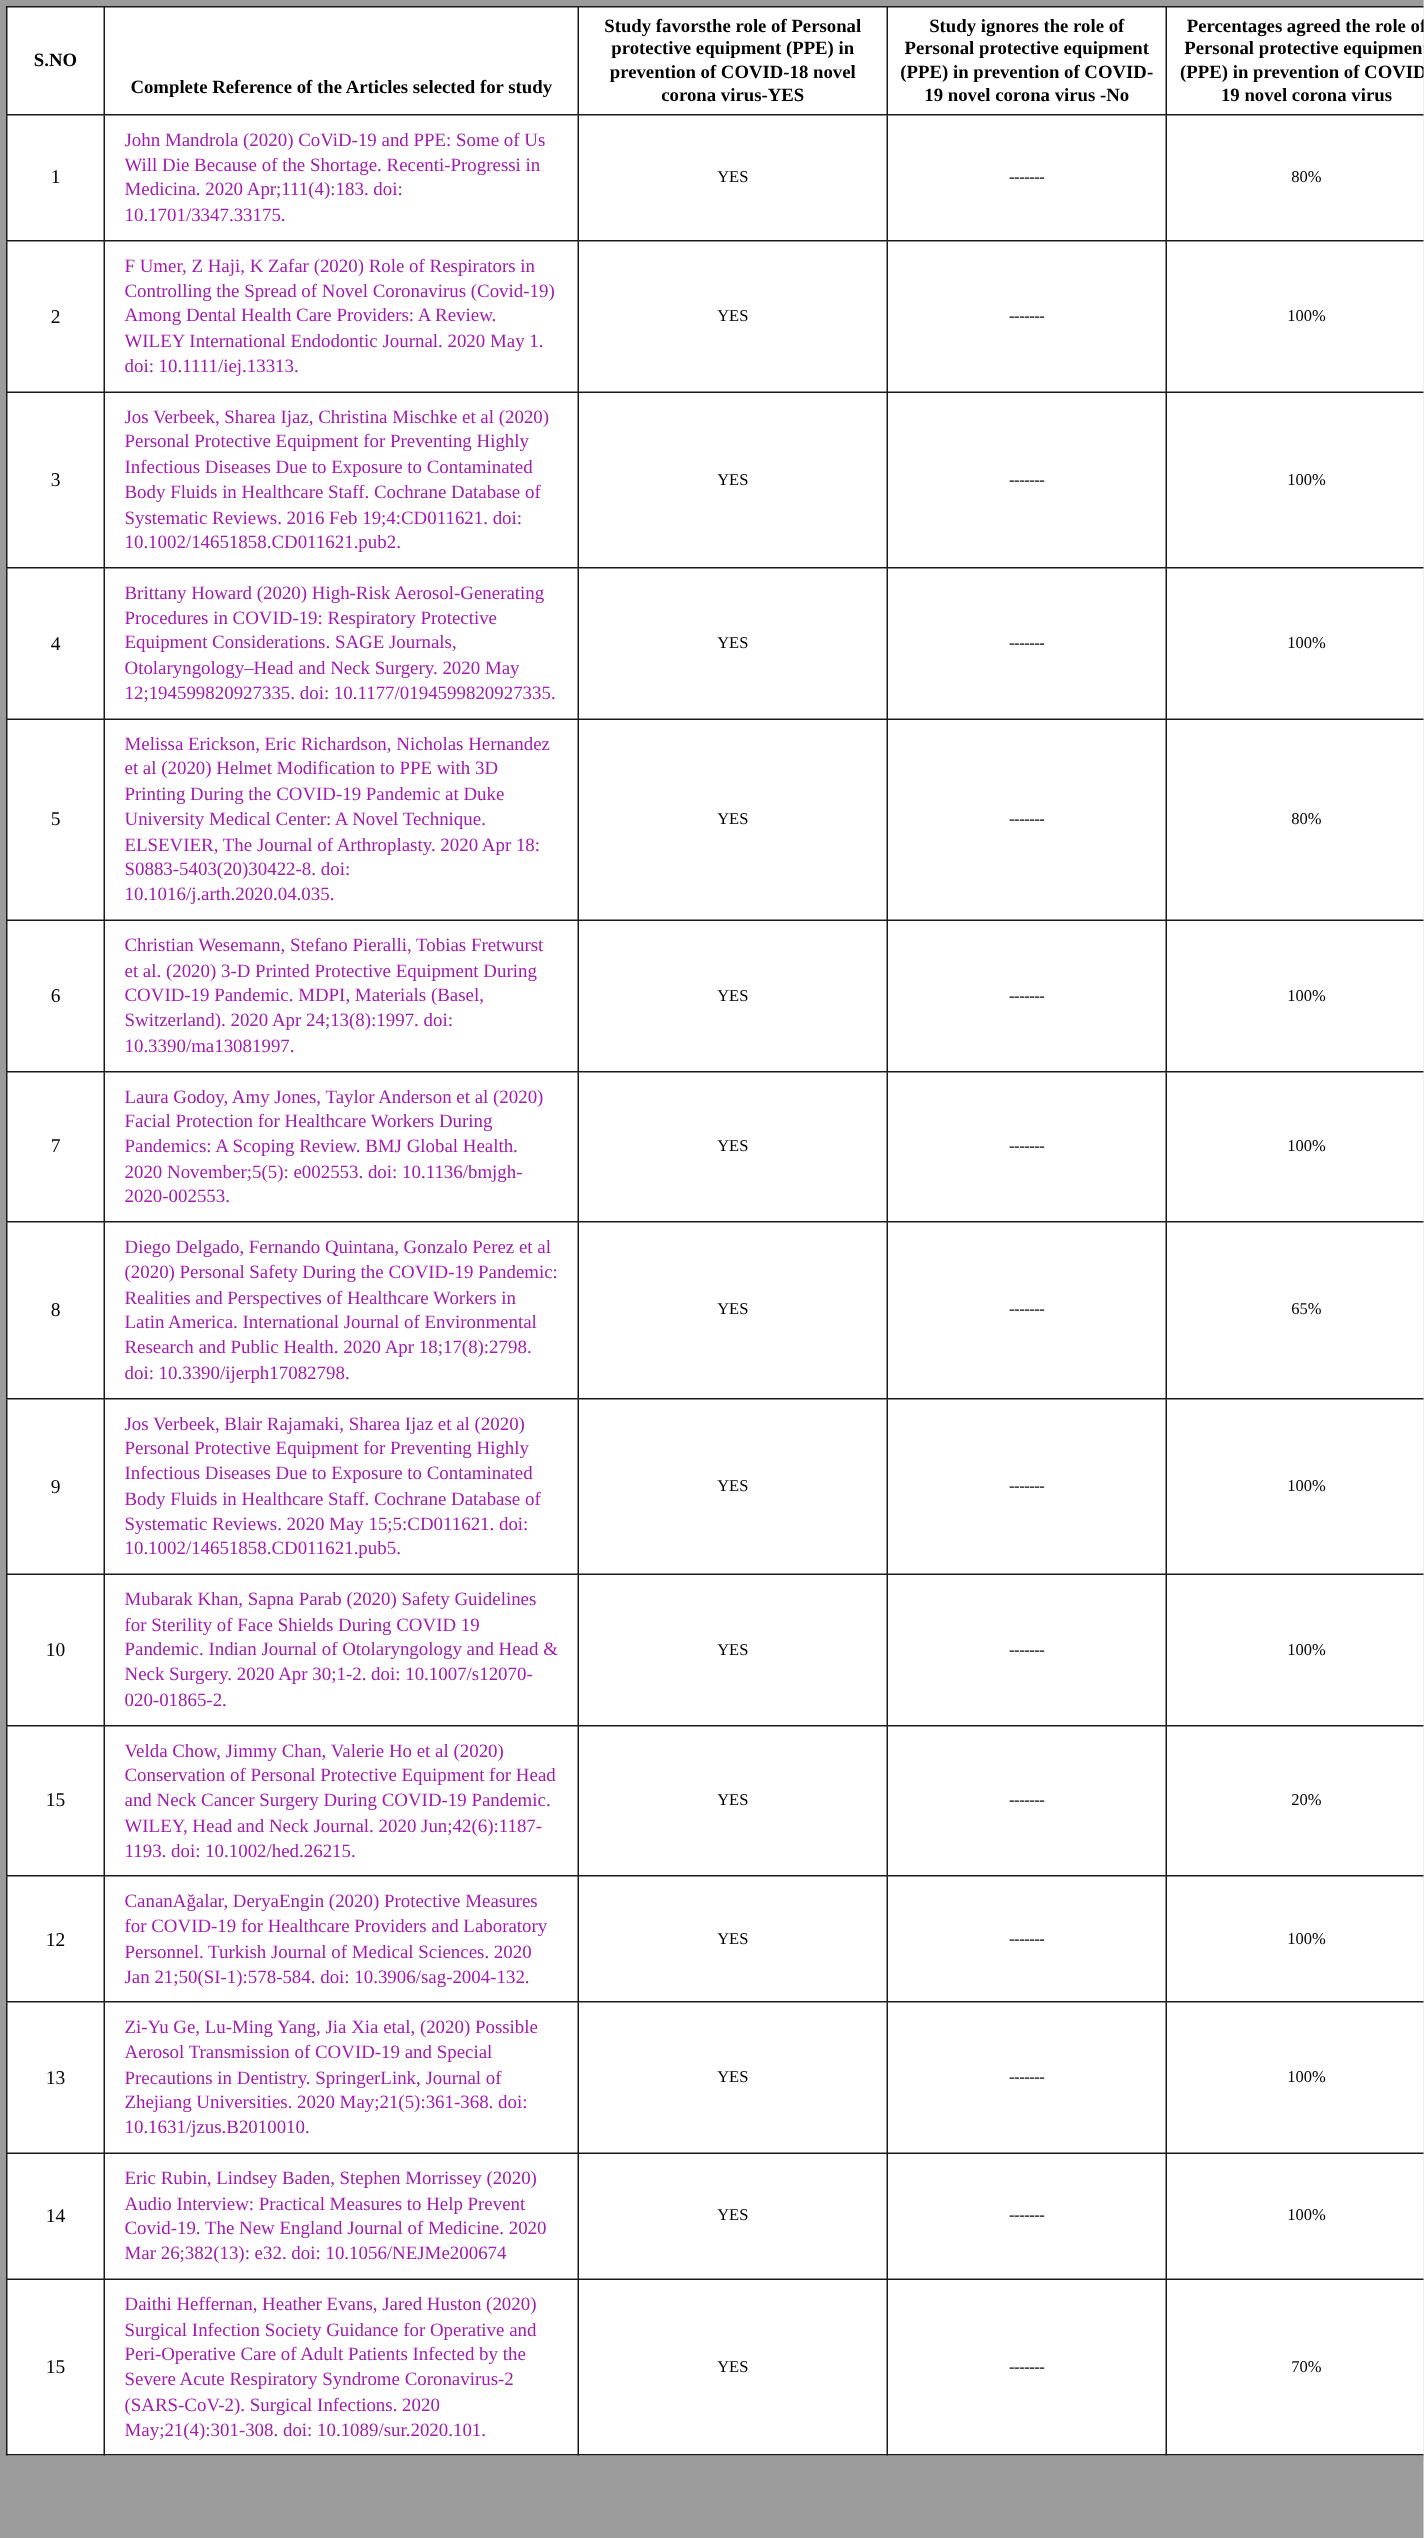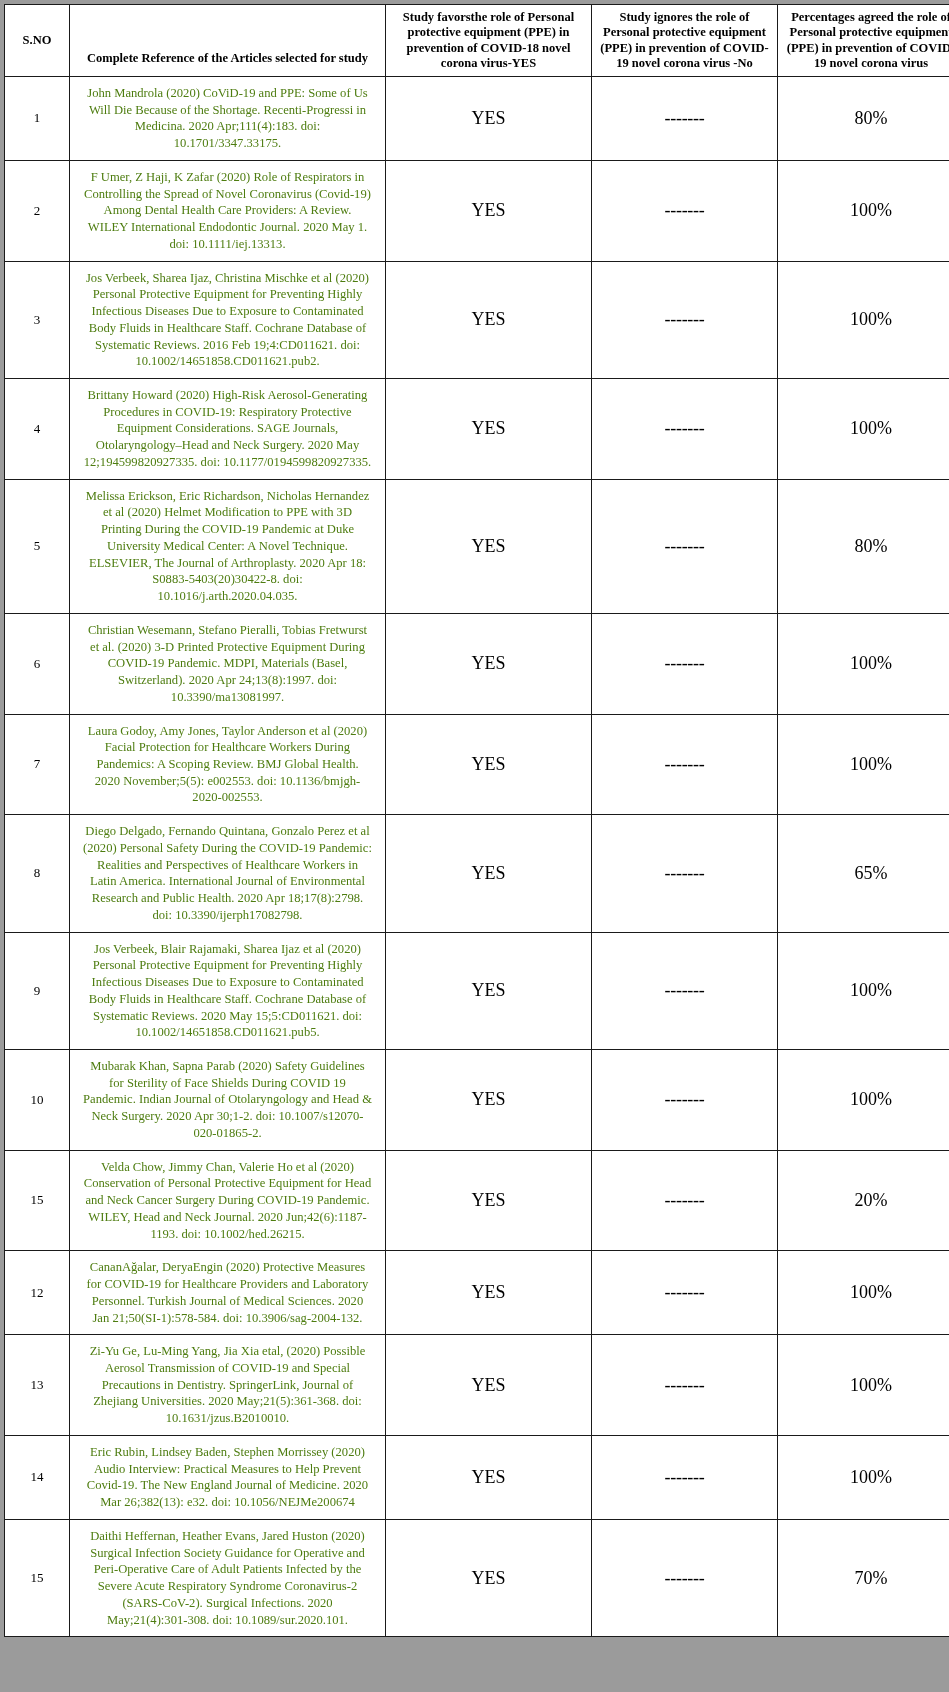--- a/index.html
+++ b/index.html
@@ -45,29 +45,28 @@
   th.col-no  { width: 173px; }
   th.col-pct { width: 174px; }
 
   td.c-sno {
     text-align: center;
     font-size: 13px;
     color: #000;
     padding: 4px 2px;
   }
   td.c-ref {
-    text-align: center;
     font-size: 12.6px;
     line-height: 1.33;
     padding: 8px 13px;
-    color: #4d7c0f;
+    color: #a21caf;
   }
   td.c-yes, td.c-no, td.c-pct {
     text-align: center;
-    font-size: 18px;
+    font-size: 11px;
     color: #000;
     padding: 22px 4px;
   }
   td.c-no { letter-spacing: -0.3px; }
   thead th.col-sno {
     vertical-align: middle;
     margin-left: 23px;
   }
   thead th.col-ref {
     vertical-align: bottom;

